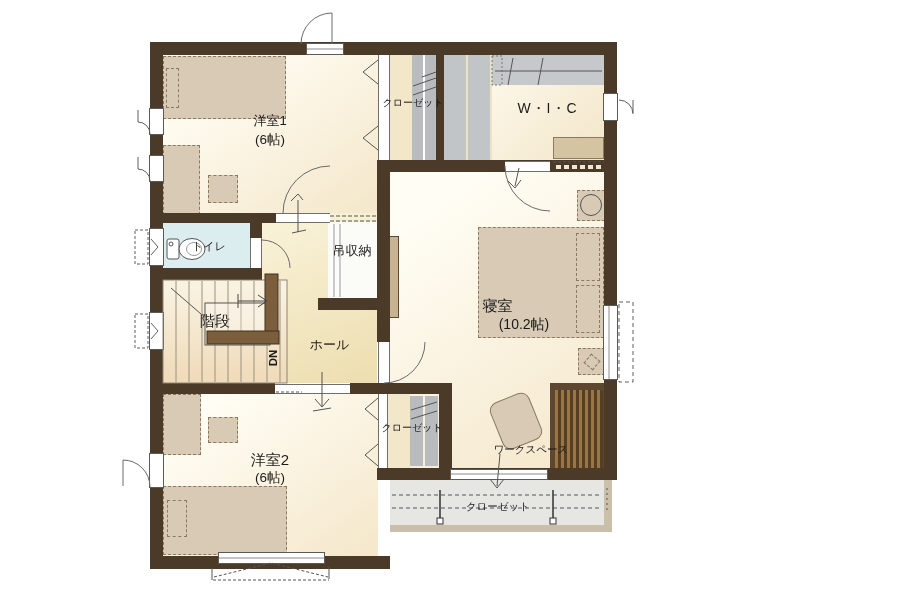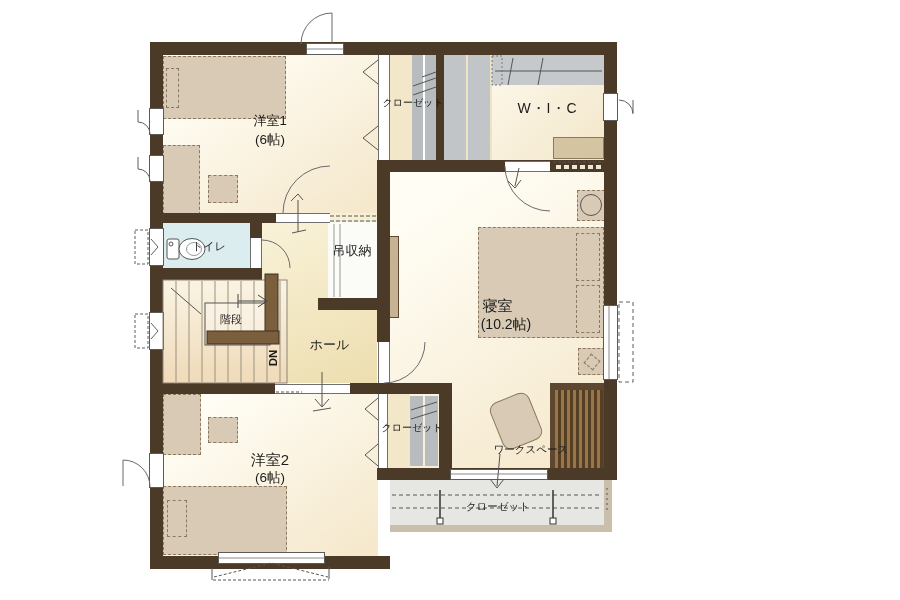--- a/index.html
+++ b/index.html
@@ -190,25 +190,25 @@
     </g>
   </svg>
 
   <div class="lbl" style="left:210px;top:114px;width:120px;font-size:13px;">洋室1</div>
   <div class="lbl" style="left:210px;top:133px;width:120px;font-size:13.5px;">(6帖)</div>
 
   <div class="lbl" style="left:376px;top:97px;width:74px;font-size:10px;">クローゼット</div>
   <div class="lbl" style="left:495px;top:101px;width:105px;font-size:14px;letter-spacing:1px;">W・I・C</div>
 
   <div class="lbl" style="left:440px;top:298px;width:115px;font-size:15px;">寝室</div>
-  <div class="lbl" style="left:442px;top:317px;width:128px;font-size:14px;">(10.2帖)</div>
+  <div class="lbl" style="left:460px;top:317px;width:128px;font-size:14px;">(10.2帖)</div>
 
   <div class="lbl" style="left:182px;top:240px;width:54px;font-size:11px;">トイレ</div>
   <div class="lbl" style="left:318px;top:244px;width:68px;font-size:13px;">吊収納</div>
-  <div class="lbl" style="left:188px;top:313px;width:54px;font-size:11px;text-align:right;">階段</div>
+  <div class="lbl" style="left:188px;top:313px;width:54px;font-size:15px;">階段</div>
   <div class="lbl" style="left:258px;top:345px;width:30px;height:26px;display:flex;align-items:center;justify-content:center;transform:rotate(-90deg);font-weight:bold;font-size:11.5px;">DN</div>
   <div class="lbl" style="left:302px;top:338px;width:55px;font-size:13px;">ホール</div>
 
   <div class="lbl" style="left:210px;top:452px;width:120px;font-size:15px;">洋室2</div>
   <div class="lbl" style="left:210px;top:471px;width:120px;font-size:13.5px;">(6帖)</div>
 
   <div class="lbl" style="left:375px;top:422px;width:74px;font-size:10px;">クローゼット</div>
   <div class="lbl" style="left:486px;top:444px;width:90px;font-size:10.5px;">ワークスペース</div>
   <div class="lbl" style="left:458px;top:501px;width:80px;font-size:10.5px;">クローゼット</div>
 

